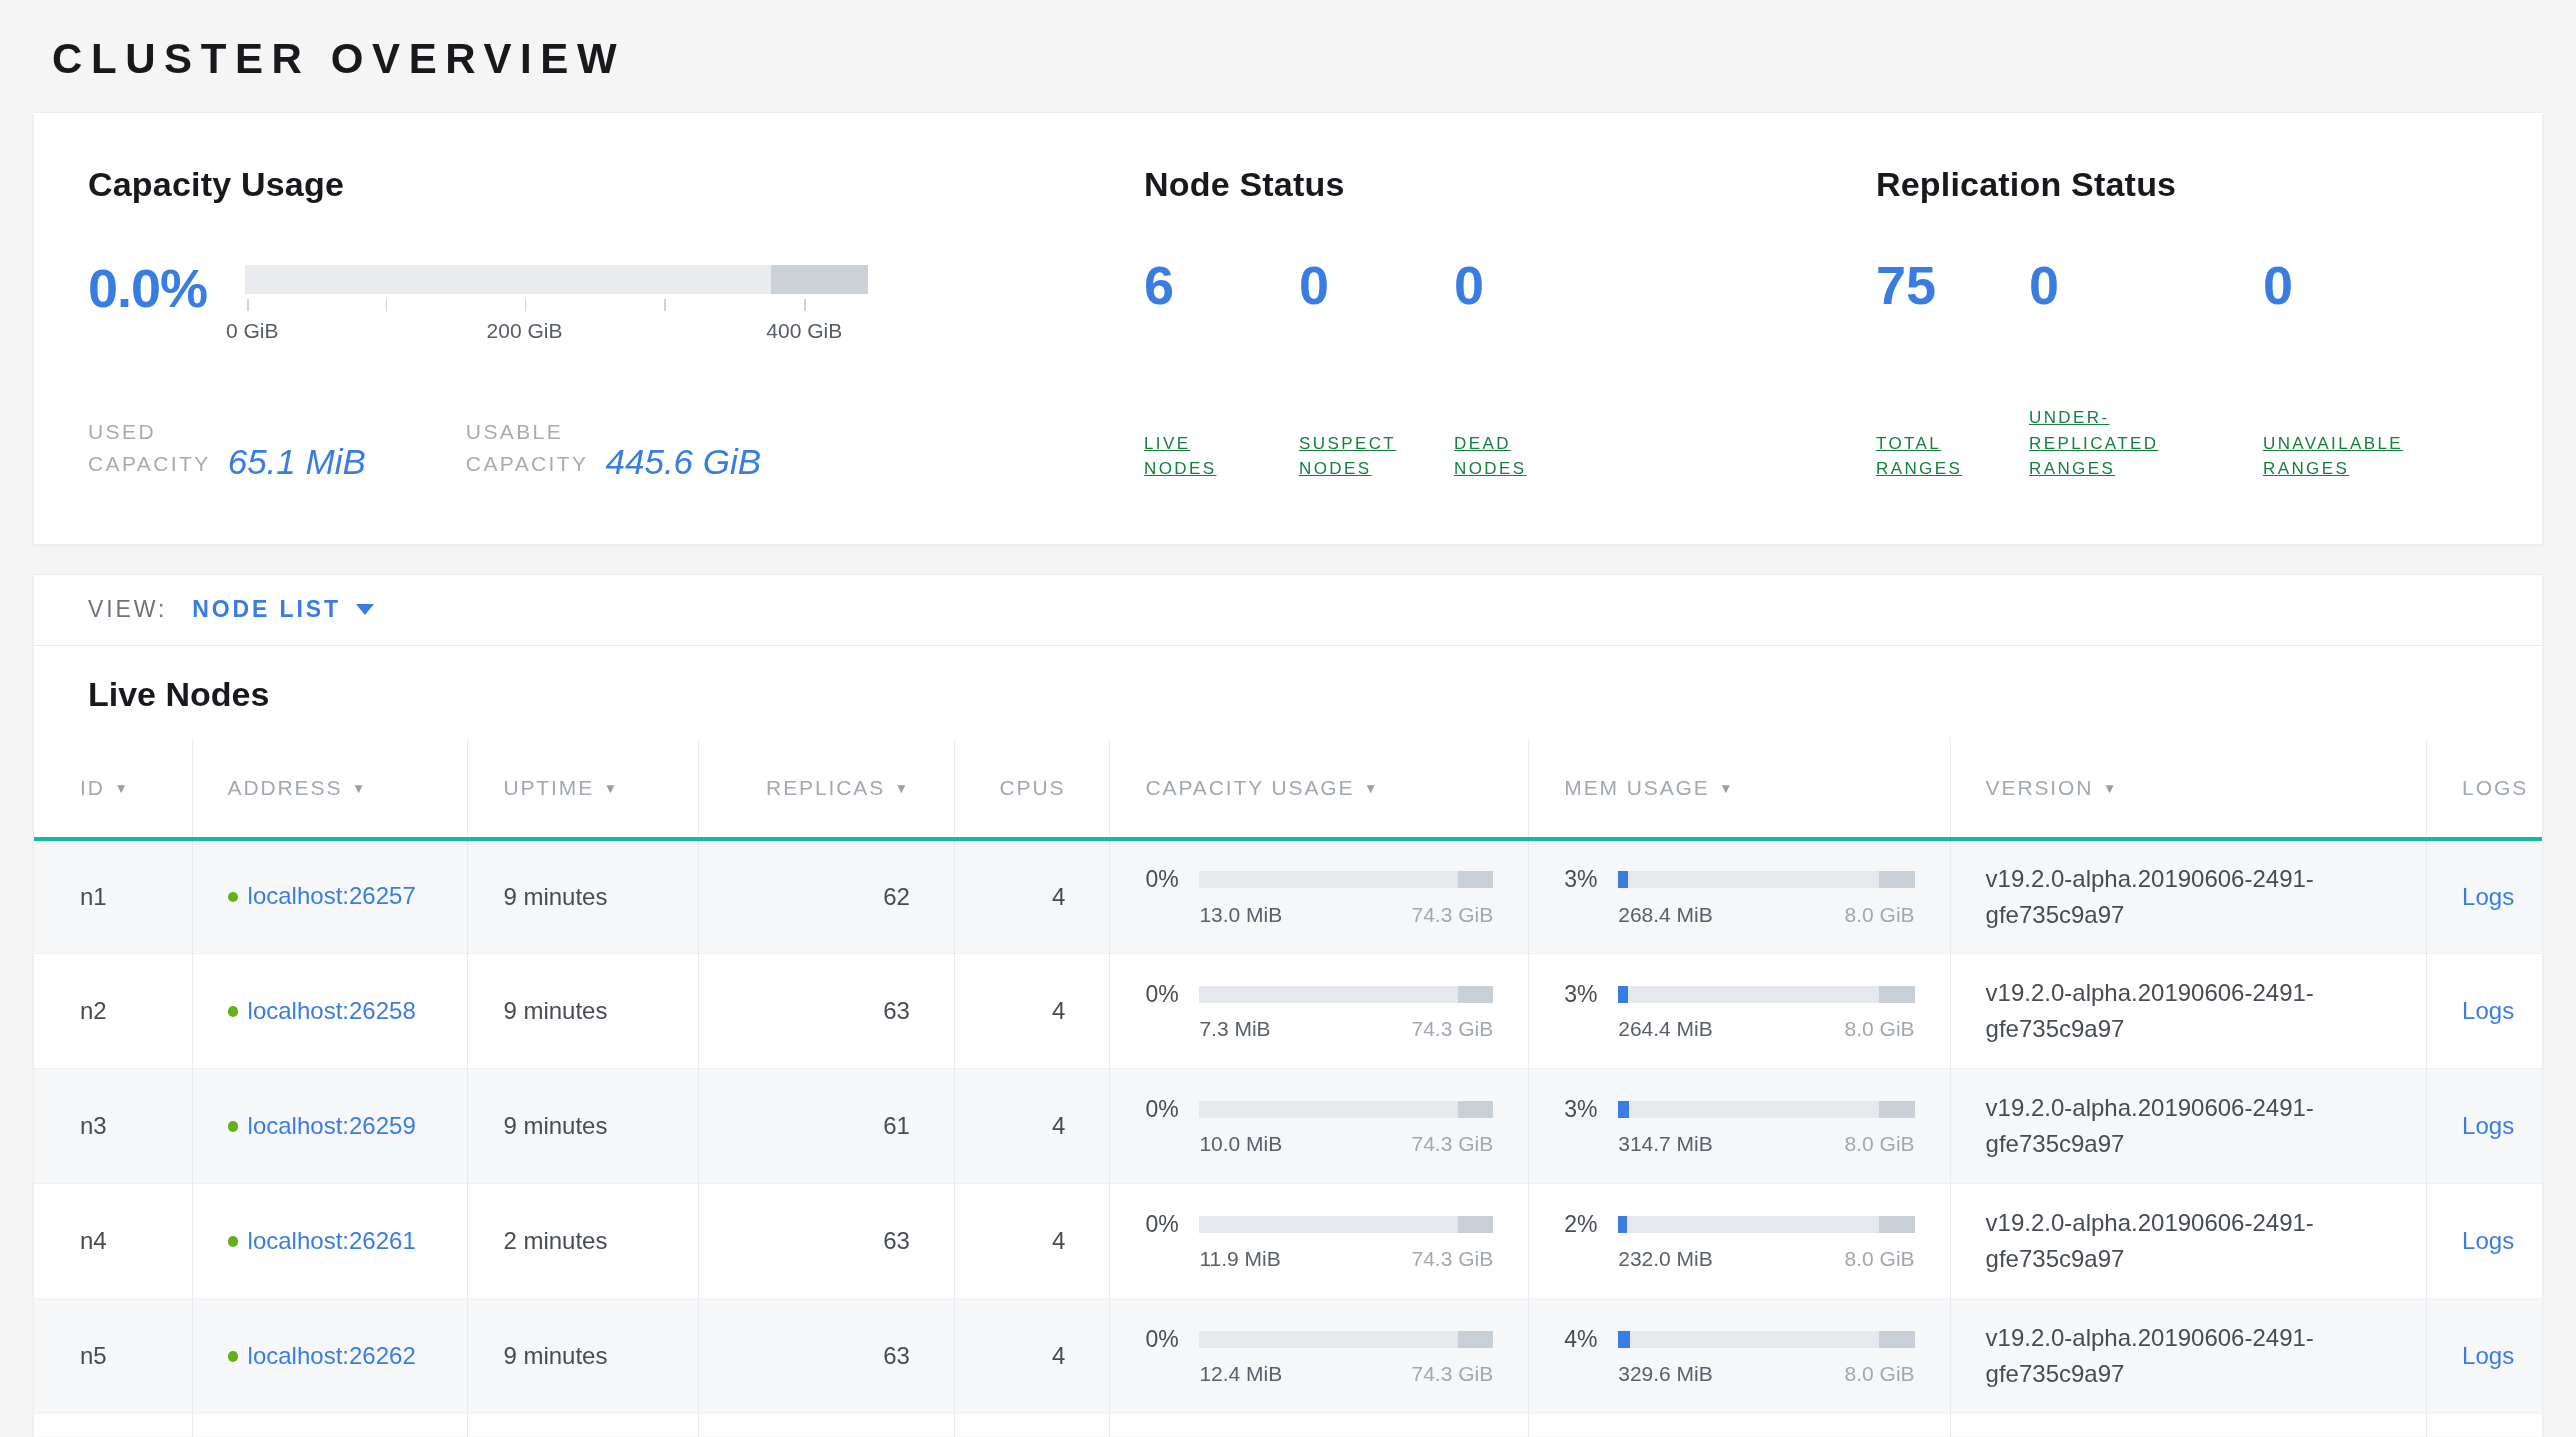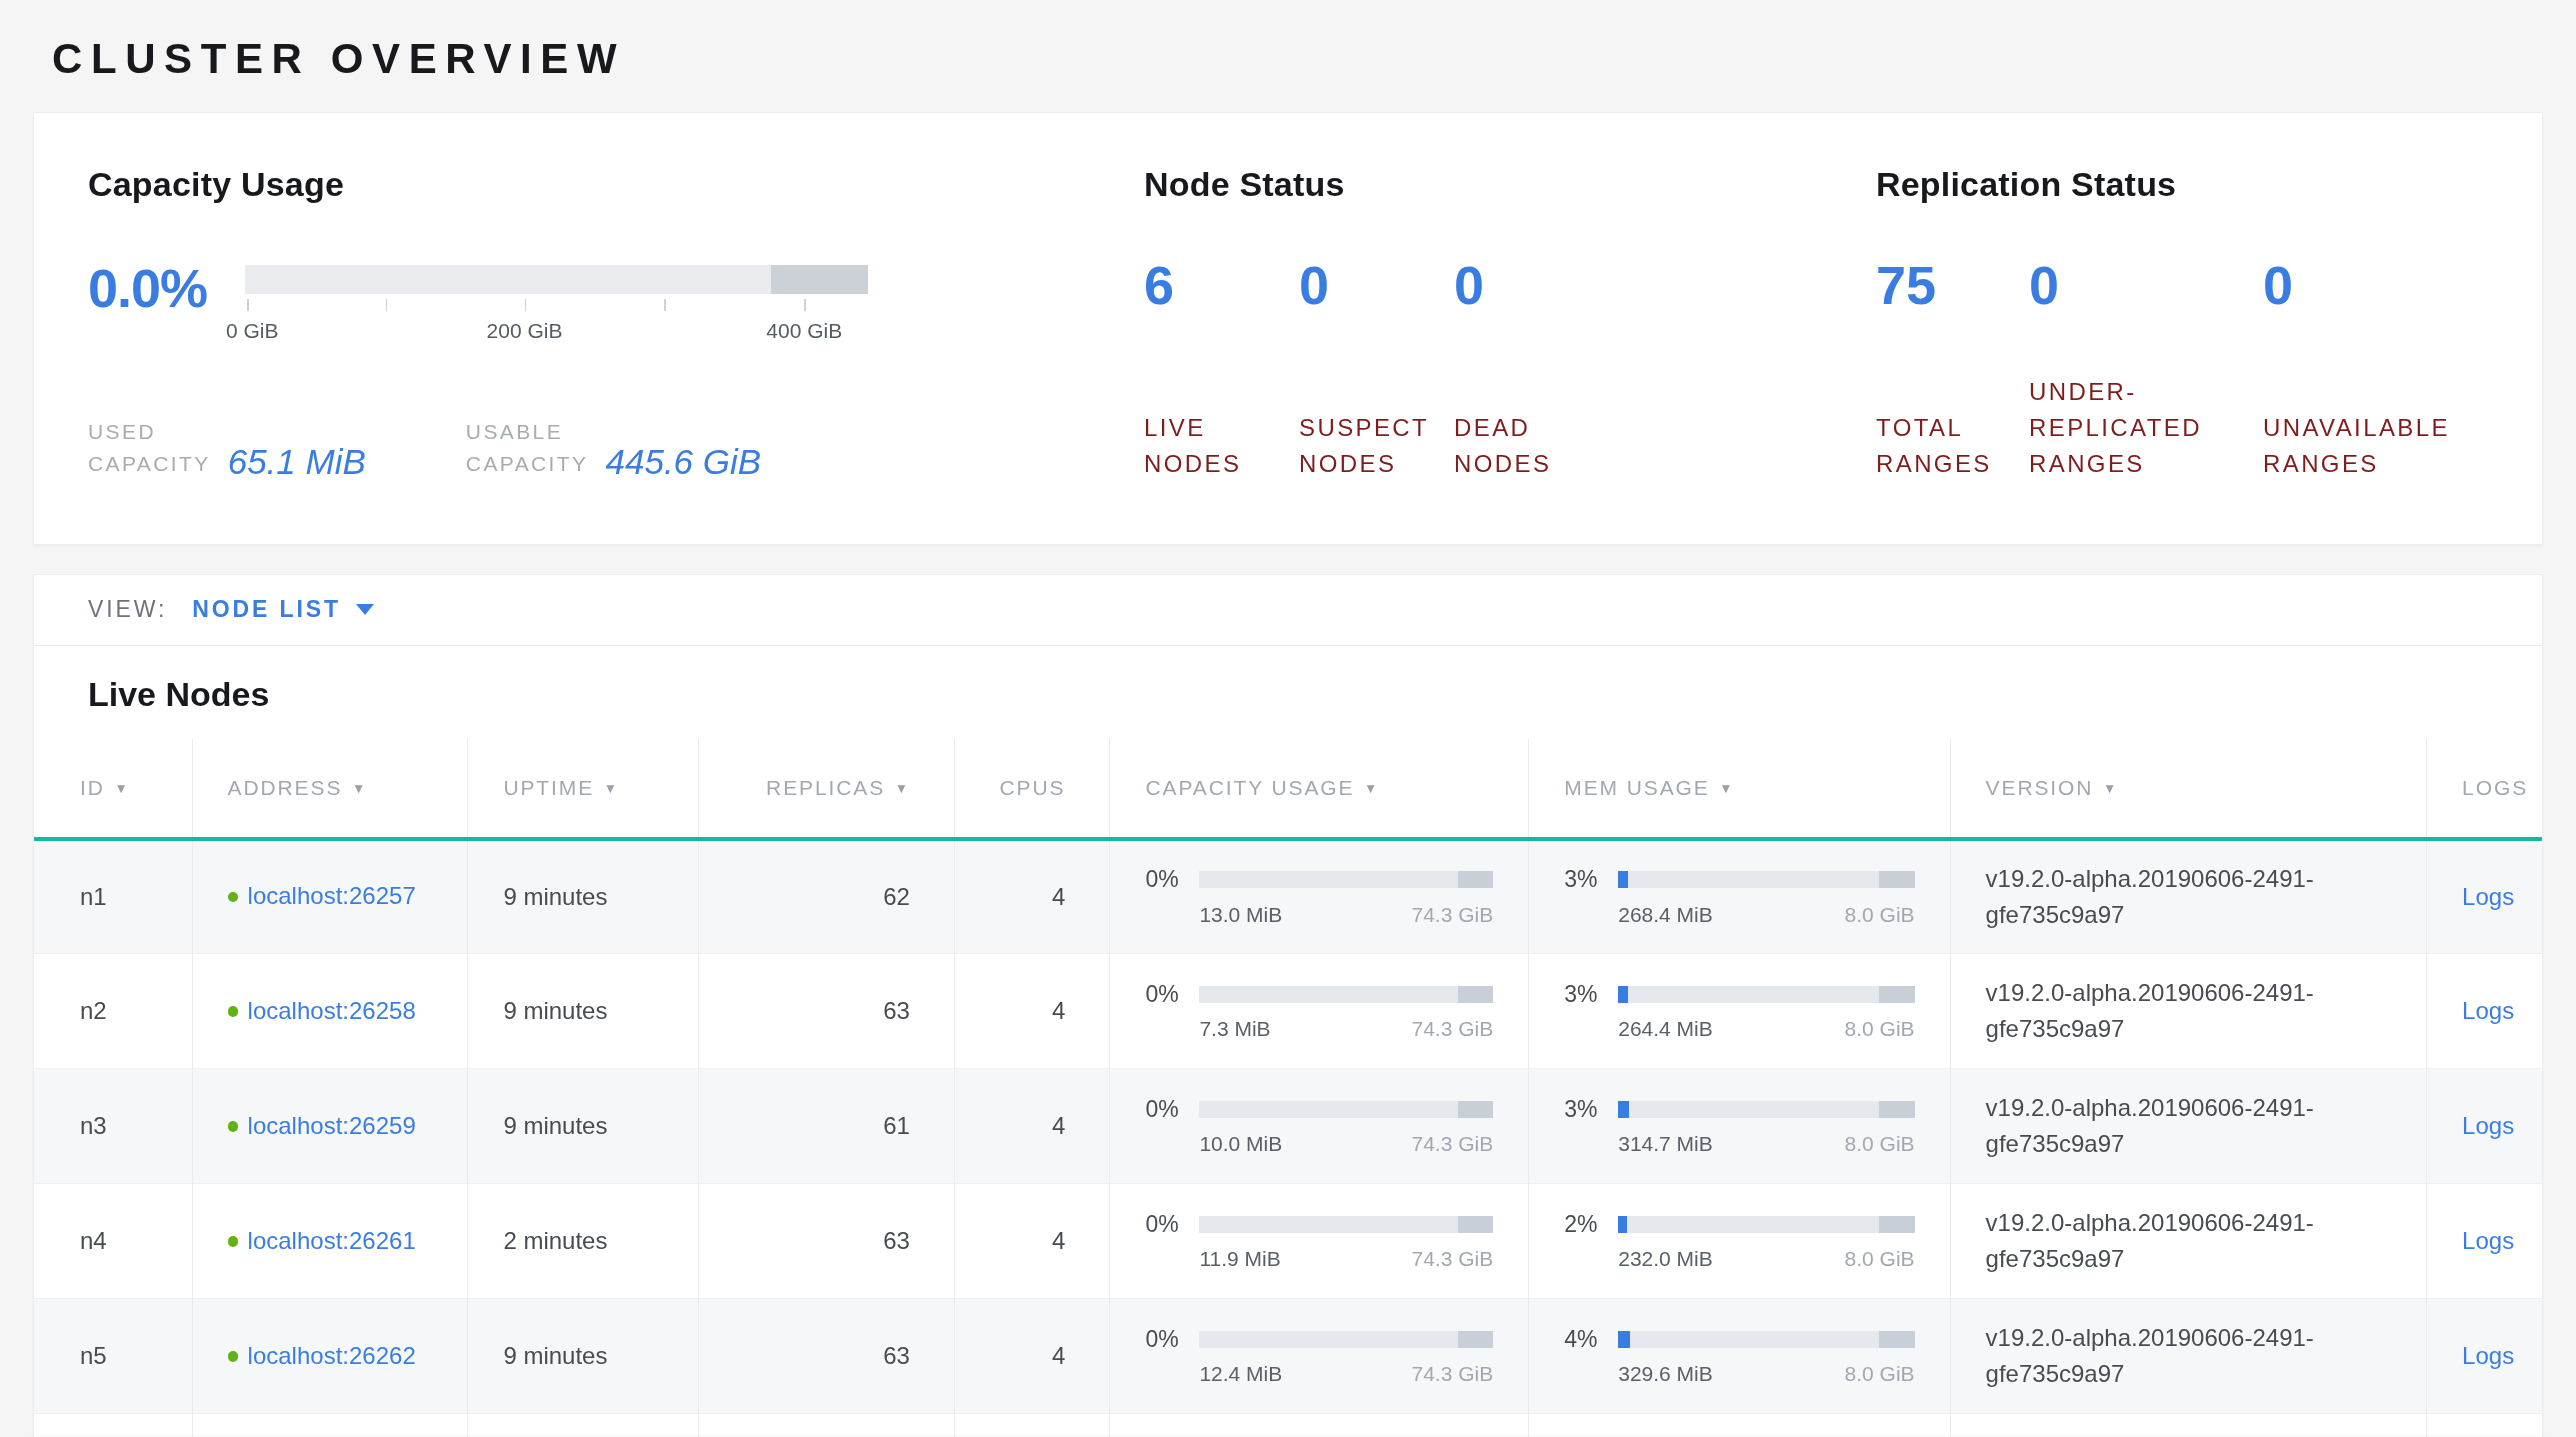--- a/index.html
+++ b/index.html
@@ -67,22 +67,22 @@
 
   .stats-row { display: flex; }
   .stat { display: flex; flex-direction: column; height: 224px; }
   .sec-nodes .stat { width: 155px; }
   .sec-repl .stat-0 { width: 153px; }
   .sec-repl .stat-1 { width: 234px; }
   .stat-value {
     font-size: 54px; font-weight: 600; color: #3a7de2; line-height: 1;
   }
   .stat-label {
-    margin-top: auto; font-size: 24px; letter-spacing: 2.4px;
-    color: #7f1d1d; line-height: 1.5;
+    margin-top: auto; font-size: 17px; letter-spacing: 2.4px;
+    color: #15803d; line-height: 1.5; text-decoration: underline;
   }
   .w130 { max-width: 125px; }
   .w170 { max-width: 163px; }
   .w180 { max-width: 173px; }
 
   
   .table-card { margin-top: 29px; }
   .view-bar {
     display: flex; align-items: center; height: 71px;
     padding: 0 54px; border-bottom: 1px solid #e7e9ec;

